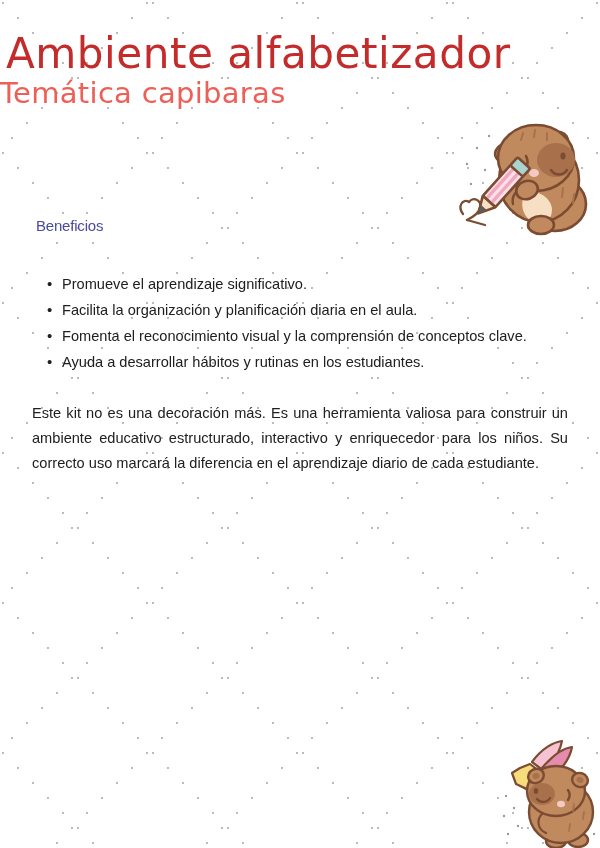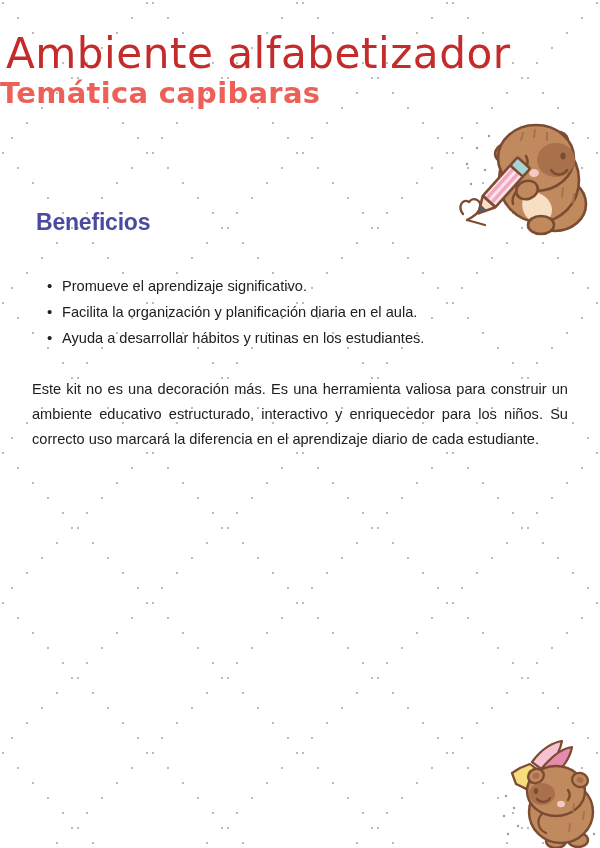--- a/index.html
+++ b/index.html
@@ -46,39 +46,39 @@
     letter-spacing: 0.5px;
     line-height: 1.05;
     color: #C42B2B;
     transform: scaleX(0.98);
   }
   .subtitle {
     margin: 0;
     padding-top: 2px;
     font-family: "DejaVu Sans", sans-serif;
     font-size: 29px;
-    font-weight: 700;
+    font-weight: 400;
     letter-spacing: 0.3px;
     line-height: 1.1;
     color: #EC6057;
   }
 
   
   .content {
     position: absolute;
     left: 32px;
     top: 205px;
     width: 536px;
     z-index: 3;
   }
 
   .section-heading {
-    margin: 4px 0 0 4px;
-    font-size: 23px;
-    font-weight: bold;
+    margin: 12px 0 0 4px;
+    font-size: 15px;
+    font-weight: normal;
     color: #4A4A9E;
     letter-spacing: -0.2px;
   }
 
   .benefits {
     margin: 38px 0 8px 0;
     padding: 0 0 0 30px;
     list-style: none;
   }
   .benefits li {
@@ -253,20 +253,21 @@
     </g>
   </svg>
 
   <div class="content">
 
     <h3 class="section-heading">Beneficios</h3>
 
     <ul class="benefits">
       <li class="one-line">Promueve el aprendizaje significativo.</li>
       <li class="one-line">Facilita la organización y planificación diaria en el aula.</li>
+      <li>Fomenta el reconocimiento visual y la comprensión de conceptos clave.</li>
       <li class="one-line">Ayuda a desarrollar hábitos y rutinas en los estudiantes.</li>
     </ul>
 
     <div class="para-block">
       <p class="para-text">Este kit no es una decoración más. Es una herramienta valiosa para construir un ambiente educativo estructurado, interactivo y enriquecedor para los niños. Su correcto uso marcará la diferencia en el aprendizaje diario de cada estudiante.</p>
     </div>
 
 
   </div>
 

